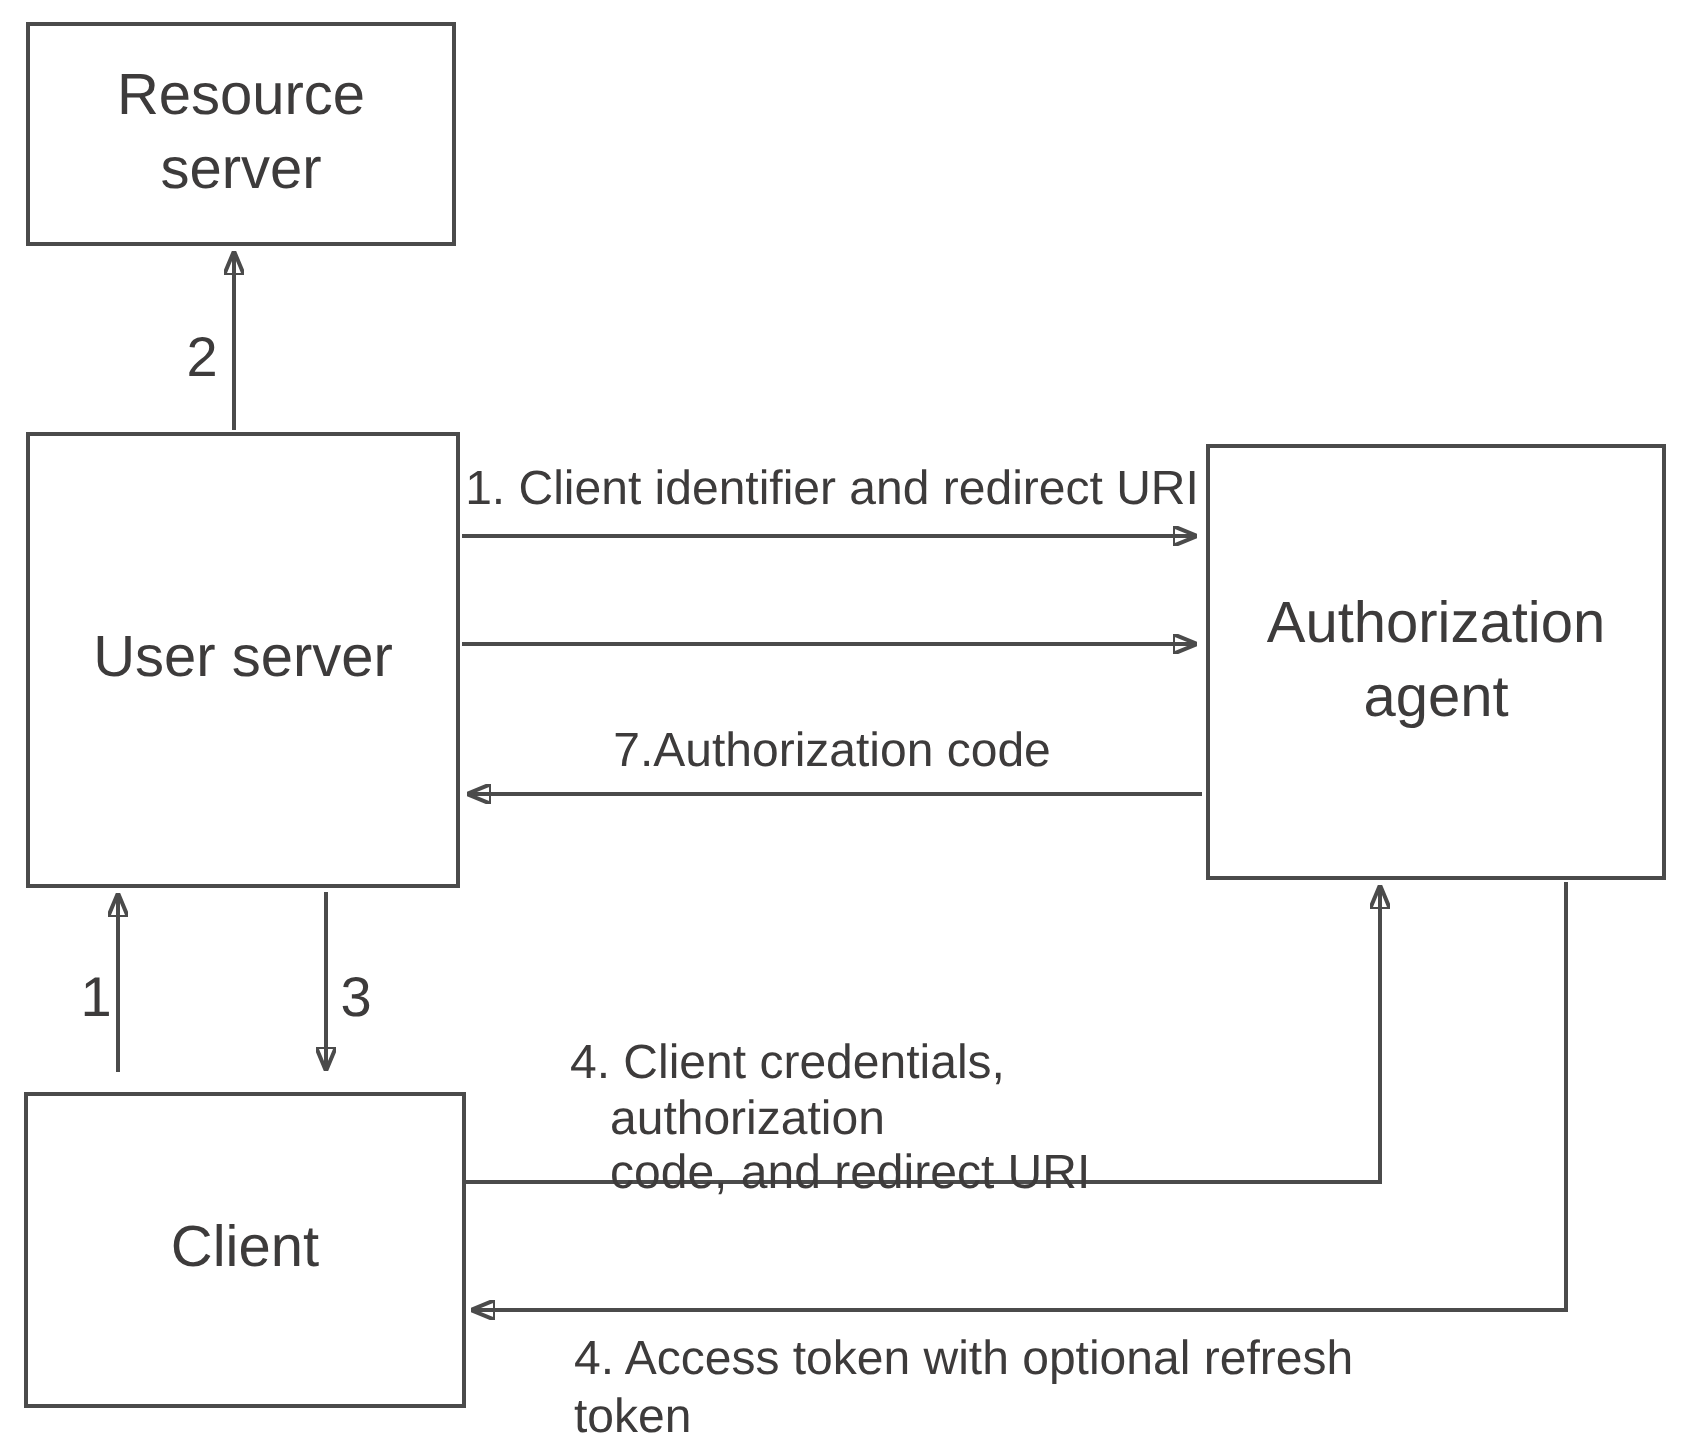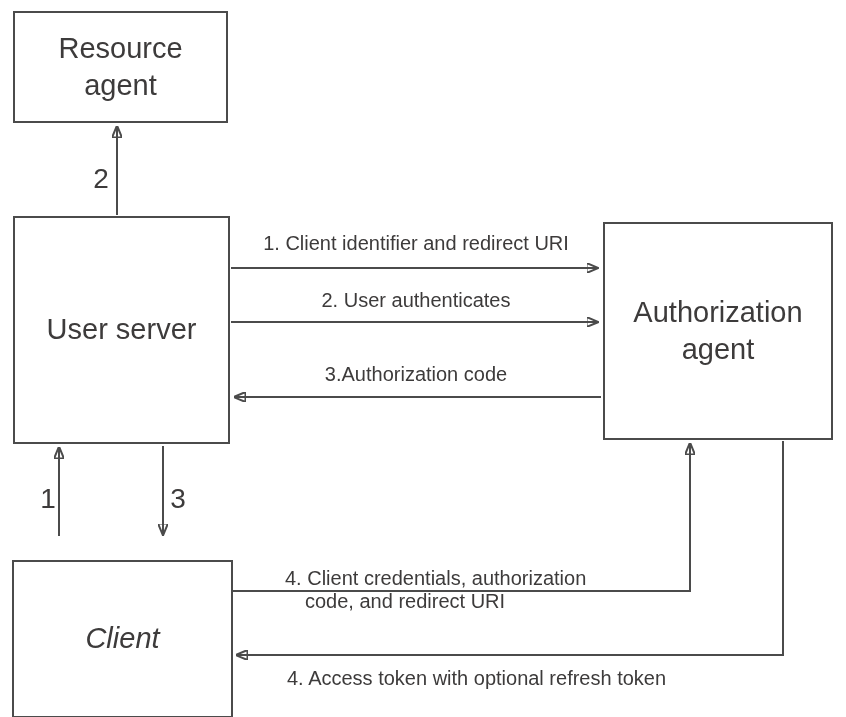--- a/index.html
+++ b/index.html
@@ -18,29 +18,29 @@
     border:2px solid #4b4b4b;
     background:#ffffff;
     display:flex;align-items:center;justify-content:center;
     text-align:center;
     font-size:29px;line-height:1.28;
     white-space:pre-line;
     box-sizing:border-box;
   }
   #node-resource-owner{left:13px;top:11px;width:215px;height:112px;}
   #node-user-agent{left:13px;top:216px;width:217px;height:228px;}
-  #node-client{left:12px;top:560px;width:221px;height:158px;font-style:italic;}
+  #node-client{left:12px;top:546px;width:221px;height:158px;}
   #node-authorization-server{left:603px;top:222px;width:230px;height:218px;}
-  .msg{position:absolute;font-size:20px;line-height:1.2;}
+  .msg{position:absolute;font-size:24px;line-height:1.2;}
   .msg.centered{text-align:center;}
   #msg-step1{left:231px;top:231px;width:370px;}
   #msg-step2{left:231px;top:288px;width:370px;}
   #msg-step3{left:231px;top:362px;width:370px;}
   #msg-step4{
-    left:285px;top:567px;width:340px;
+    left:285px;top:518px;width:340px;
     white-space:pre-line;
     line-height:1.15;
     text-indent:-20px;padding-left:20px;
   }
   #msg-step5{left:287px;top:666px;width:430px;}
   .stepnum{
     position:absolute;
     font-size:28px;line-height:1;
     width:22px;text-align:center;
   }
@@ -64,36 +64,35 @@
     <path d="M231 322 L597 322" marker-end="url(#arrowhead)"></path>
     <path d="M601 397 L235 397" marker-end="url(#arrowhead)"></path>
     <path d="M59 536 L59 448" marker-end="url(#arrowhead)"></path>
     <path d="M163 446 L163 534" marker-end="url(#arrowhead)"></path>
     <path d="M233 591 L690 591 L690 444" marker-end="url(#arrowhead)"></path>
     <path d="M783 441 L783 655 L237 655" marker-end="url(#arrowhead)"></path>
   </svg>
 
   <div class="node" id="node-resource-owner">
     <span>Resource
-agent</span>
+server</span>
   </div>
   <div class="node" id="node-user-agent">
     <span>User server</span>
   </div>
   <div class="node" id="node-client">
     <span>Client</span>
   </div>
   <div class="node" id="node-authorization-server">
     <span>Authorization
 agent</span>
   </div>
 
   <div class="msg centered" id="msg-step1">1. Client identifier and redirect URI</div>
-  <div class="msg centered" id="msg-step2">2. User authenticates</div>
-  <div class="msg centered" id="msg-step3">3.Authorization code</div>
+  <div class="msg centered" id="msg-step3">7.Authorization code</div>
   <div class="msg" id="msg-step4">4. Client credentials, authorization
 code, and redirect URI</div>
   <div class="msg" id="msg-step5">4. Access token with optional refresh token</div>
 
   <div class="stepnum" id="stepnum-2">2</div>
   <div class="stepnum" id="stepnum-1">1</div>
   <div class="stepnum" id="stepnum-3">3</div>
 
 </div>
 

